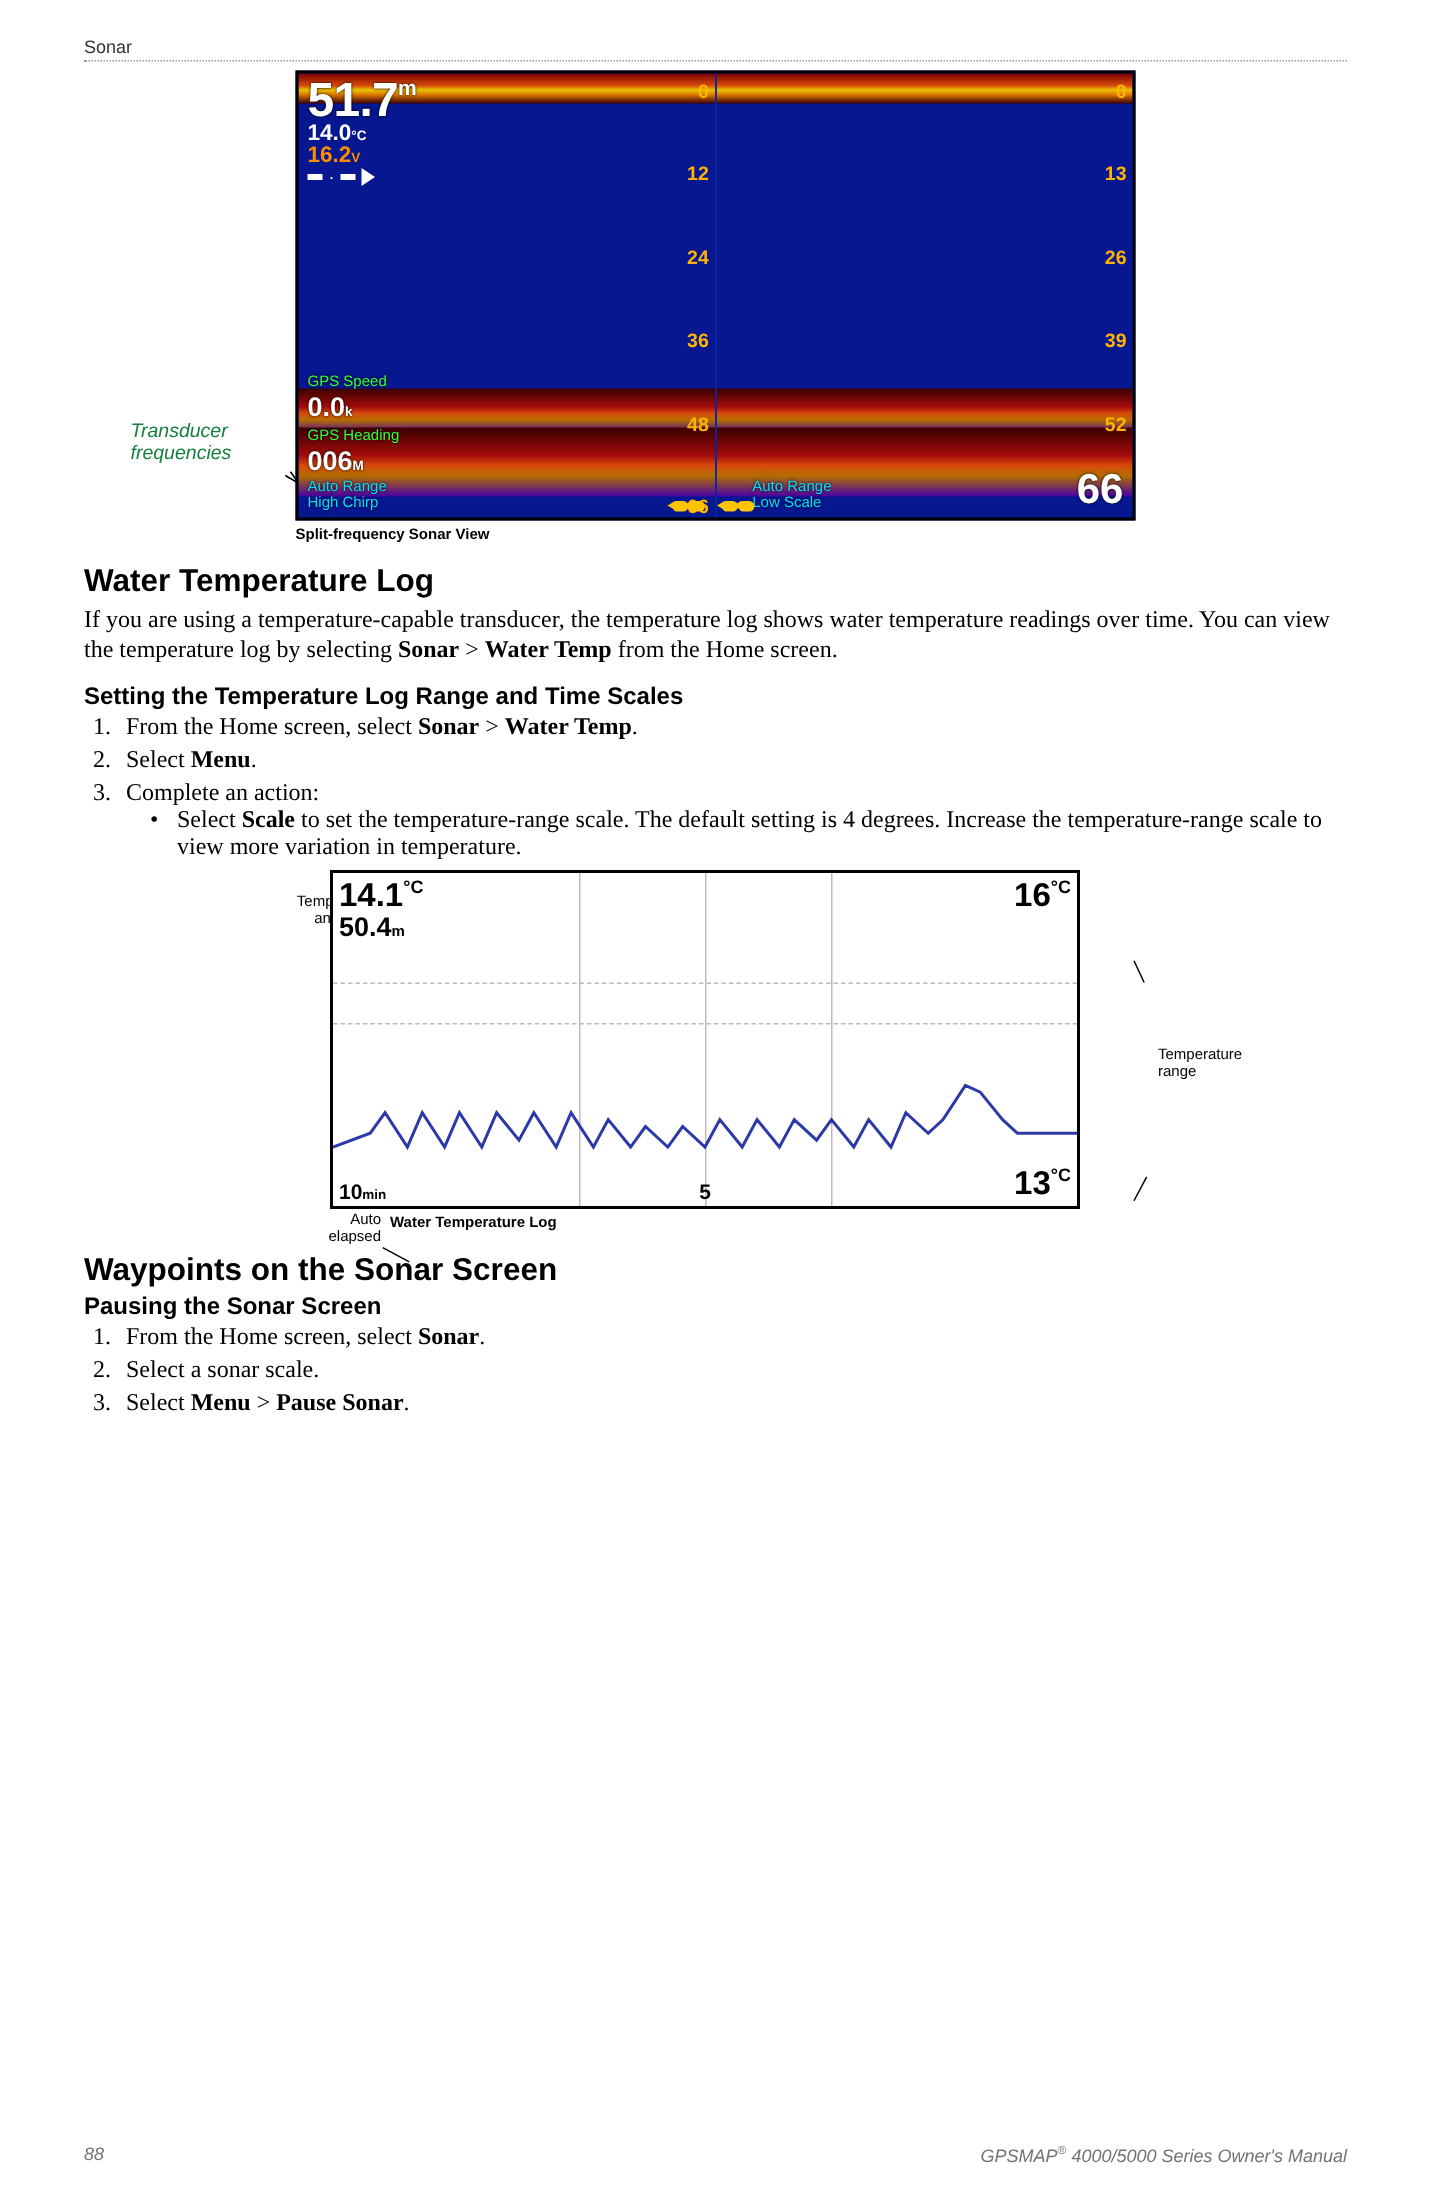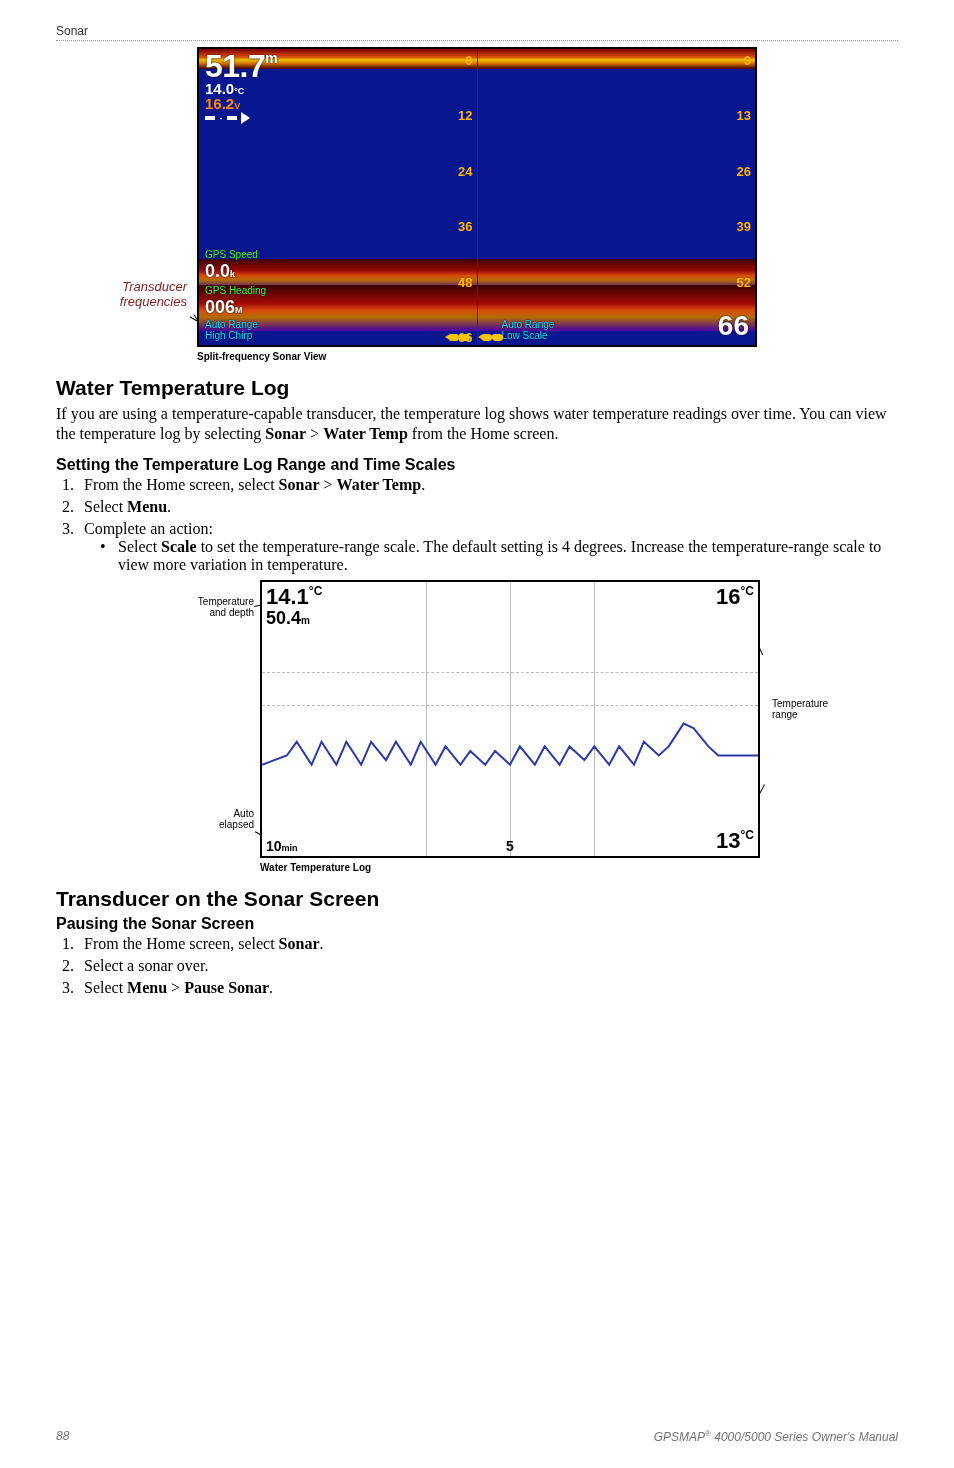--- a/index.html
+++ b/index.html
@@ -96,22 +96,22 @@
     width:0;height:0;border-top:3.5px solid transparent;border-bottom:3.5px solid transparent;border-right:5px solid #ffc400;
   }
   .sonar-bignum {
     position:absolute; right:6px; bottom:3px; z-index:3;
     font-family:Arial,sans-serif; font-weight:900; color:#fff; font-size:28px;
     text-shadow: 0 0 2px #000;
   }
 
   .callout-label {
     position:absolute;
-    font-family: Arial, sans-serif; font-style: italic; font-size: 13px; color:#7f1d1d;
-    text-align: right;
+    font-family: Arial, sans-serif; font-style: italic; font-size: 13px; color:#15803d;
+    text-align: left;
   }
   .callout-line {
     position:absolute; background:#000; height:1px;
   }
 
   .figure-caption {
     font-family: Arial, sans-serif; font-weight: bold; font-size: 10px;
     width:560px;
   }
 
@@ -128,21 +128,21 @@
   }
   ol.steps { padding-left: 22px; font-size: 16px; }
   ol.steps li { margin-bottom: 4px; padding-left: 6px; }
   ul.bullets { list-style: none; padding-left: 28px; font-size: 16px; }
   ul.bullets li { margin-bottom: 3px; }
   ul.bullets li::before { content: "•"; display:inline-block; width:18px; margin-left:-18px; }
 
   
   .temp-block { position:relative; width:646px; margin: 6px auto 0; }
   .temp-chart {
-    position:relative; width:500px; height:278px; margin-left:106px;
+    position:relative; width:500px; height:226px; margin-left:66px;
     border:2px solid #000; background:#fff;
   }
   .tc-grid { position:absolute; left:0; right:0; top:0; bottom:0; }
   .tc-v { position:absolute; top:0; bottom:0; width:1px; background:#bbb; }
   .tc-h { position:absolute; left:0; right:0; height:0; border-top:1px dashed #bbb; }
   .tc-label {
     position:absolute; font-family:Arial,sans-serif; font-weight:900;
     color:#000;
   }
   .tc-tl { left:4px; top:2px; font-size:22px; }
@@ -305,24 +305,24 @@
     <div class="tc-label tc-tl"><span>14.1</span><span class="u">°C</span></div>
     <div class="tc-label tc-depth"><span>50.4</span><span class="u">m</span></div>
     <div class="tc-label tc-tr"><span>16</span><span class="u">°C</span></div>
     <div class="tc-label tc-br"><span>13</span><span class="u">°C</span></div>
     <div class="tc-label tc-bl"><span>10</span><span class="u">min</span></div>
     <div class="tc-label tc-bm">5</div>
   </div>
   <div class="figure-caption" style="width:500px; margin-left:106px; margin-top:4px;">Water Temperature Log</div>
 </div>
 
-<h2 class="section">Transducer on the Sonar Screen</h2>
+<h2 class="section">Waypoints on the Sonar Screen</h2>
 <h3 class="sub" style="margin-top:4px;">Pausing the Sonar Screen</h3>
 <ol class="steps">
   <li><span>From the Home screen, select </span><b>Sonar</b><span>.</span></li>
-  <li>Select a sonar over.</li>
+  <li>Select a sonar scale.</li>
   <li><span>Select </span><b>Menu</b><span> &gt; </span><b>Pause Sonar</b><span>.</span></li>
 </ol>
 
 <div class="footer">
   <span class="page">88</span>
   <span class="man">GPSMAP<sup>®</sup> 4000/5000 Series Owner's Manual</span>
 </div>
 
 </body></html>

